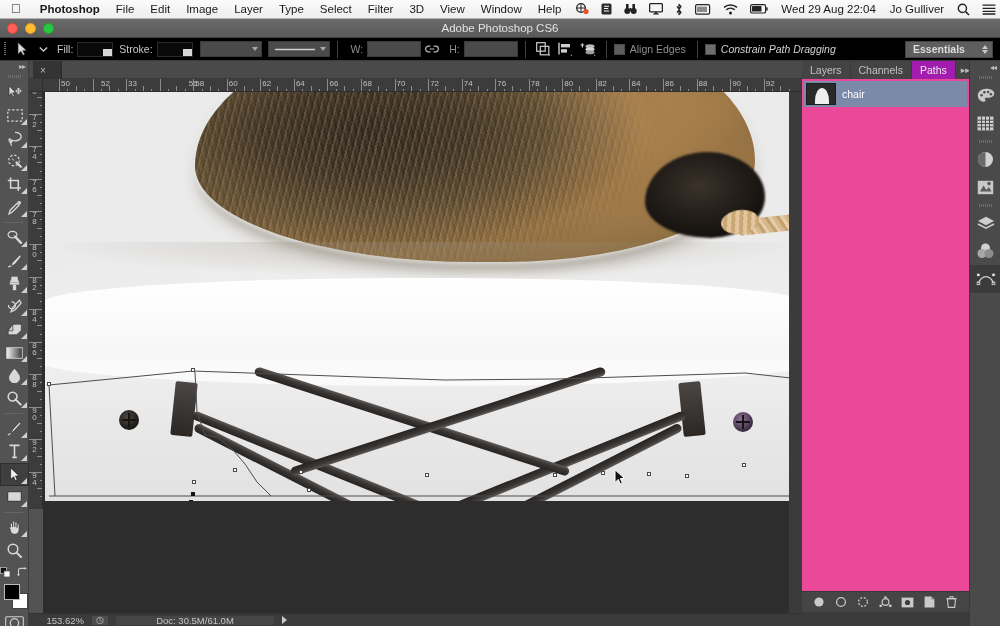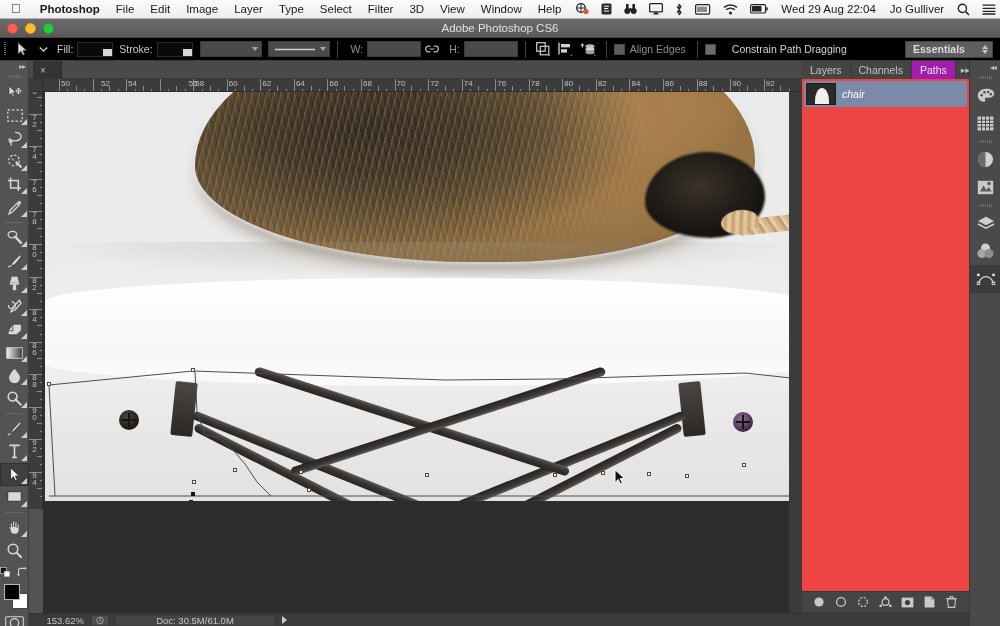--- a/index.html
+++ b/index.html
@@ -256,21 +256,21 @@
   .st-doc { flex: 0 0 auto; width: 160px; text-align: center; background: #454545; border: 1px solid #3a3a3a; height: 11px; line-height: 10px; margin-left: 6px; }
   .st-tri { width: 0; height: 0; border-top: 4px solid transparent; border-bottom: 4px solid transparent; border-left: 5px solid #cacaca; margin-left: 7px; }
 
   
   .panelcol { position: absolute; left: 802px; top: 61px; width: 167px; height: 565px; background: #3b3b3b; }
   .paneltabs { position: relative; height: 18px; background: #444; display: flex; align-items: stretch; }
   .ptab { display: flex; align-items: center; padding: 0 8px; font-size: 10.5px; color: #c2c2c2; border-right: 1px solid #3a3a3a; }
   .ptab.active { background: #a21caf; color: #eaeaea; }
   .ptab-sp { flex: 1 1 auto; }
   .ptab-ic { display: flex; align-items: center; padding: 0 5px; color: #c0c0c0; font-size: 9px; }
-  .pathlist { position: relative; height: 520px; background: #ef4444; padding-top: 2px; font-style: italic; }
+  .pathlist { position: relative; height: 520px; background: #ec4899; padding-top: 2px; }
   .pathrow {
     display: flex; align-items: center; height: 26px; margin: 0 2px;
     background: #7b8aa8; color: #fff; font-size: 10.5px;
   }
   .pathrow .thumb {
     width: 30px; height: 22px; margin: 0 6px 0 2px; background: #2a2a2a;
     border: 1px solid #1d1d1d; position: relative; overflow: hidden;
   }
   .thumb-shape {
     position: absolute; left: 8px; top: 4px; width: 14px; height: 18px;
@@ -457,21 +457,21 @@
           <path d="M14.2 12.3 l1.4 1.4 h-1.4z" fill="#cfcfcf"></path>
         </svg>
     </span>
 
     <span class="vdiv"></span>
     <span class="chk dimbox"></span>
     <span class="ob-lbl dim" style="margin-left:0">Align Edges</span>
 
     <span class="vdiv"></span>
     <span class="chk"></span>
-    <span class="ob-lbl" style="margin-left:11px;color:#d2d2d2;">Constrain Path Dragging</span>
+    <span class="ob-lbl" style="margin-left:0;color:#d2d2d2;font-style:italic;">Constrain Path Dragging</span>
 
     <span class="spacer" style="flex:1 1 auto;"></span>
     <span class="ws-select" style="margin-right:7px;font-weight:bold;">
       <span>Essentials</span>
       <span class="stepper">
           <i class="up"></i>
           <i class="dn"></i>
         </span>
     </span>
   </div>
@@ -677,21 +677,21 @@
       <span class="rh-lab" style="left: 16px;">50</span>
       <span class="rh-tick" style="left: 16px; height: 13px;"></span>
       <span class="rh-tick" style="left: 24.3894px; height: 3px; top: 10px;"></span>
       <span class="rh-tick" style="left: 32.7788px; height: 6px; top: 7px;"></span>
       <span class="rh-tick" style="left: 41.1682px; height: 3px; top: 10px;"></span>
       <span class="rh-lab" style="left: 56px;">52</span>
       <span class="rh-tick" style="left: 49.5576px; height: 13px;"></span>
       <span class="rh-tick" style="left: 57.947px; height: 3px; top: 10px;"></span>
       <span class="rh-tick" style="left: 66.3365px; height: 6px; top: 7px;"></span>
       <span class="rh-tick" style="left: 74.7259px; height: 3px; top: 10px;"></span>
-      <span class="rh-lab" style="left: 83.1153px;">54</span>
+      <span class="rh-lab" style="left: 83.1153px;">33</span>
       <span class="rh-tick" style="left: 83.1153px; height: 13px;"></span>
       <span class="rh-tick" style="left: 91.5047px; height: 3px; top: 10px;"></span>
       <span class="rh-tick" style="left: 99.8941px; height: 6px; top: 7px;"></span>
       <span class="rh-tick" style="left: 108.284px; height: 3px; top: 10px;"></span>
       <span class="rh-lab" style="left: 116.673px; padding-left: 29px;">56</span>
       <span class="rh-tick" style="left: 116.673px; height: 13px;"></span>
       <span class="rh-tick" style="left: 125.062px; height: 3px; top: 10px;"></span>
       <span class="rh-tick" style="left: 133.452px; height: 6px; top: 7px;"></span>
       <span class="rh-tick" style="left: 141.841px; height: 3px; top: 10px;"></span>
       <span class="rh-lab" style="left: 150.231px;">58</span>

